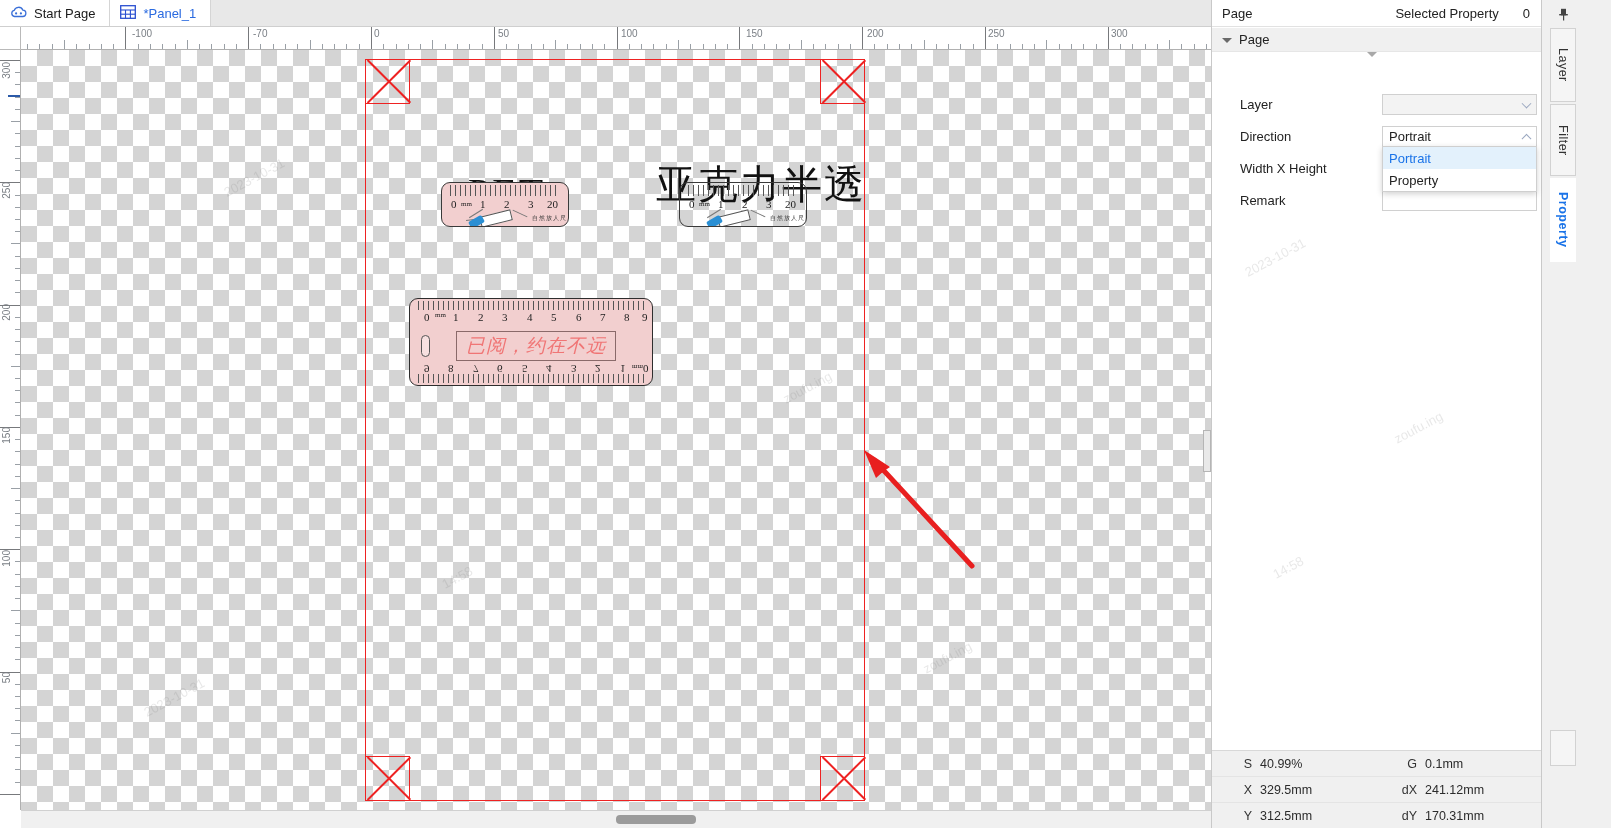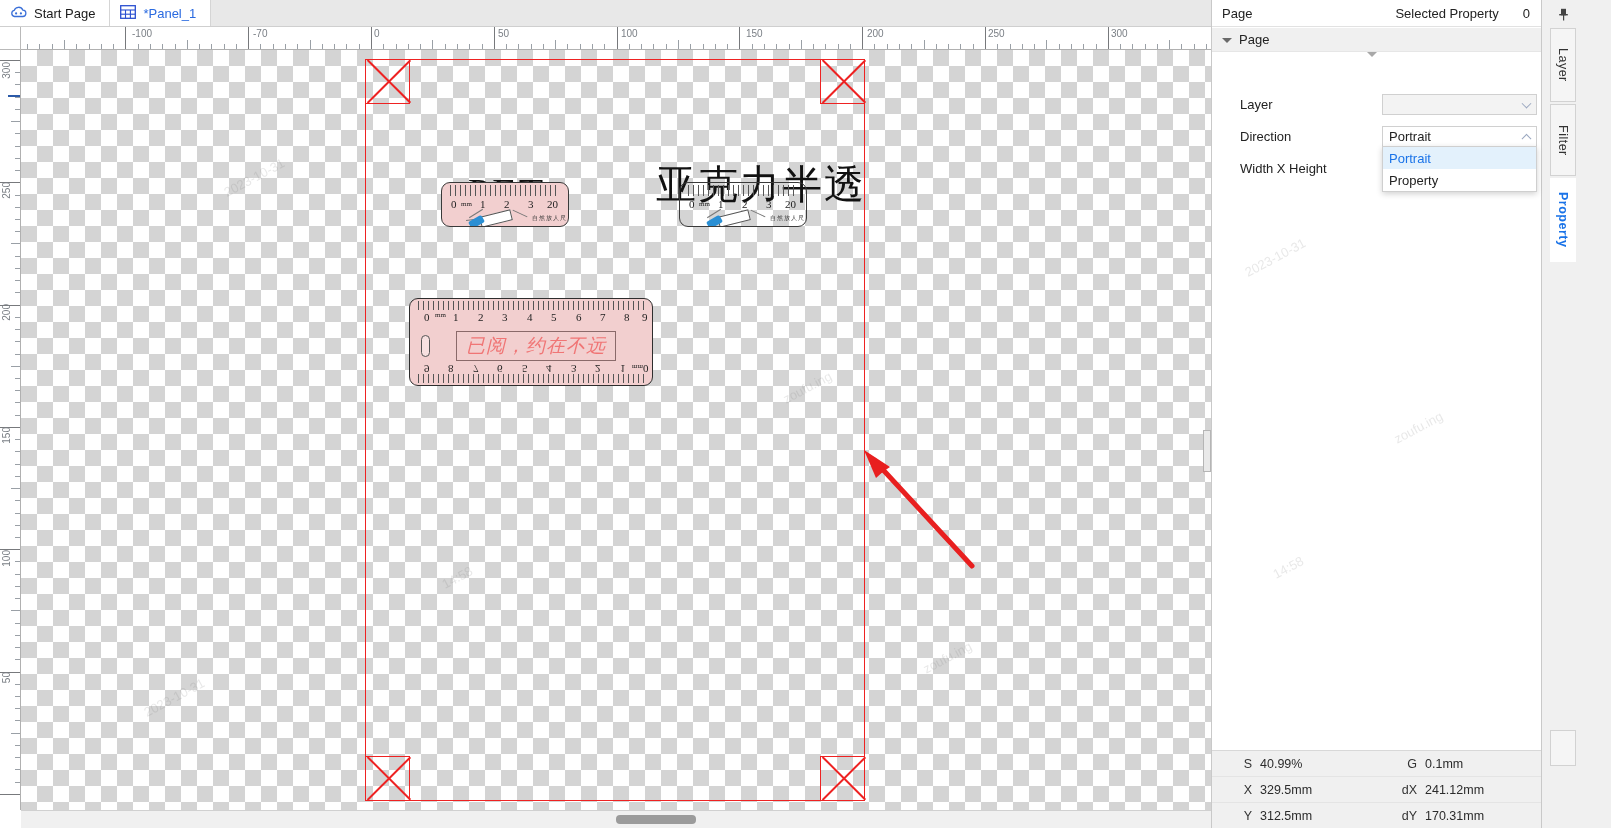--- a/index.html
+++ b/index.html
@@ -643,20 +643,24 @@
     <div class="dropdown">
       <div class="dd-item selected">Portrait</div>
       <div class="dd-item">Property</div>
     </div>
 
     <div class="field-row" style="top:153px;">
       <span class="field-label">Width X Height</span>
 
     </div>
 
+    <div class="field-row" style="top:185px;">
+      <span class="field-label">Remark</span>
+      <span class="field-ctl"></span>
+    </div>
 
     <svg class="annot-arrow" style="left:185px; top:144px;" width="112" height="48" viewBox="0 0 112 48">
       <line x1="6" y1="44" x2="102" y2="12" stroke="#e81f1f" stroke-width="5" stroke-linecap="round"></line>
       <polygon points="110,8 86,8 94,26" fill="#e81f1f"></polygon>
     </svg>
 
     <div class="wm" style="left:30px; top:250px;">2023-10-31</div>
     <div class="wm" style="left:180px; top:420px;">zoufu.ing</div>
     <div class="wm" style="left:60px; top:560px;">14:58</div>
 

